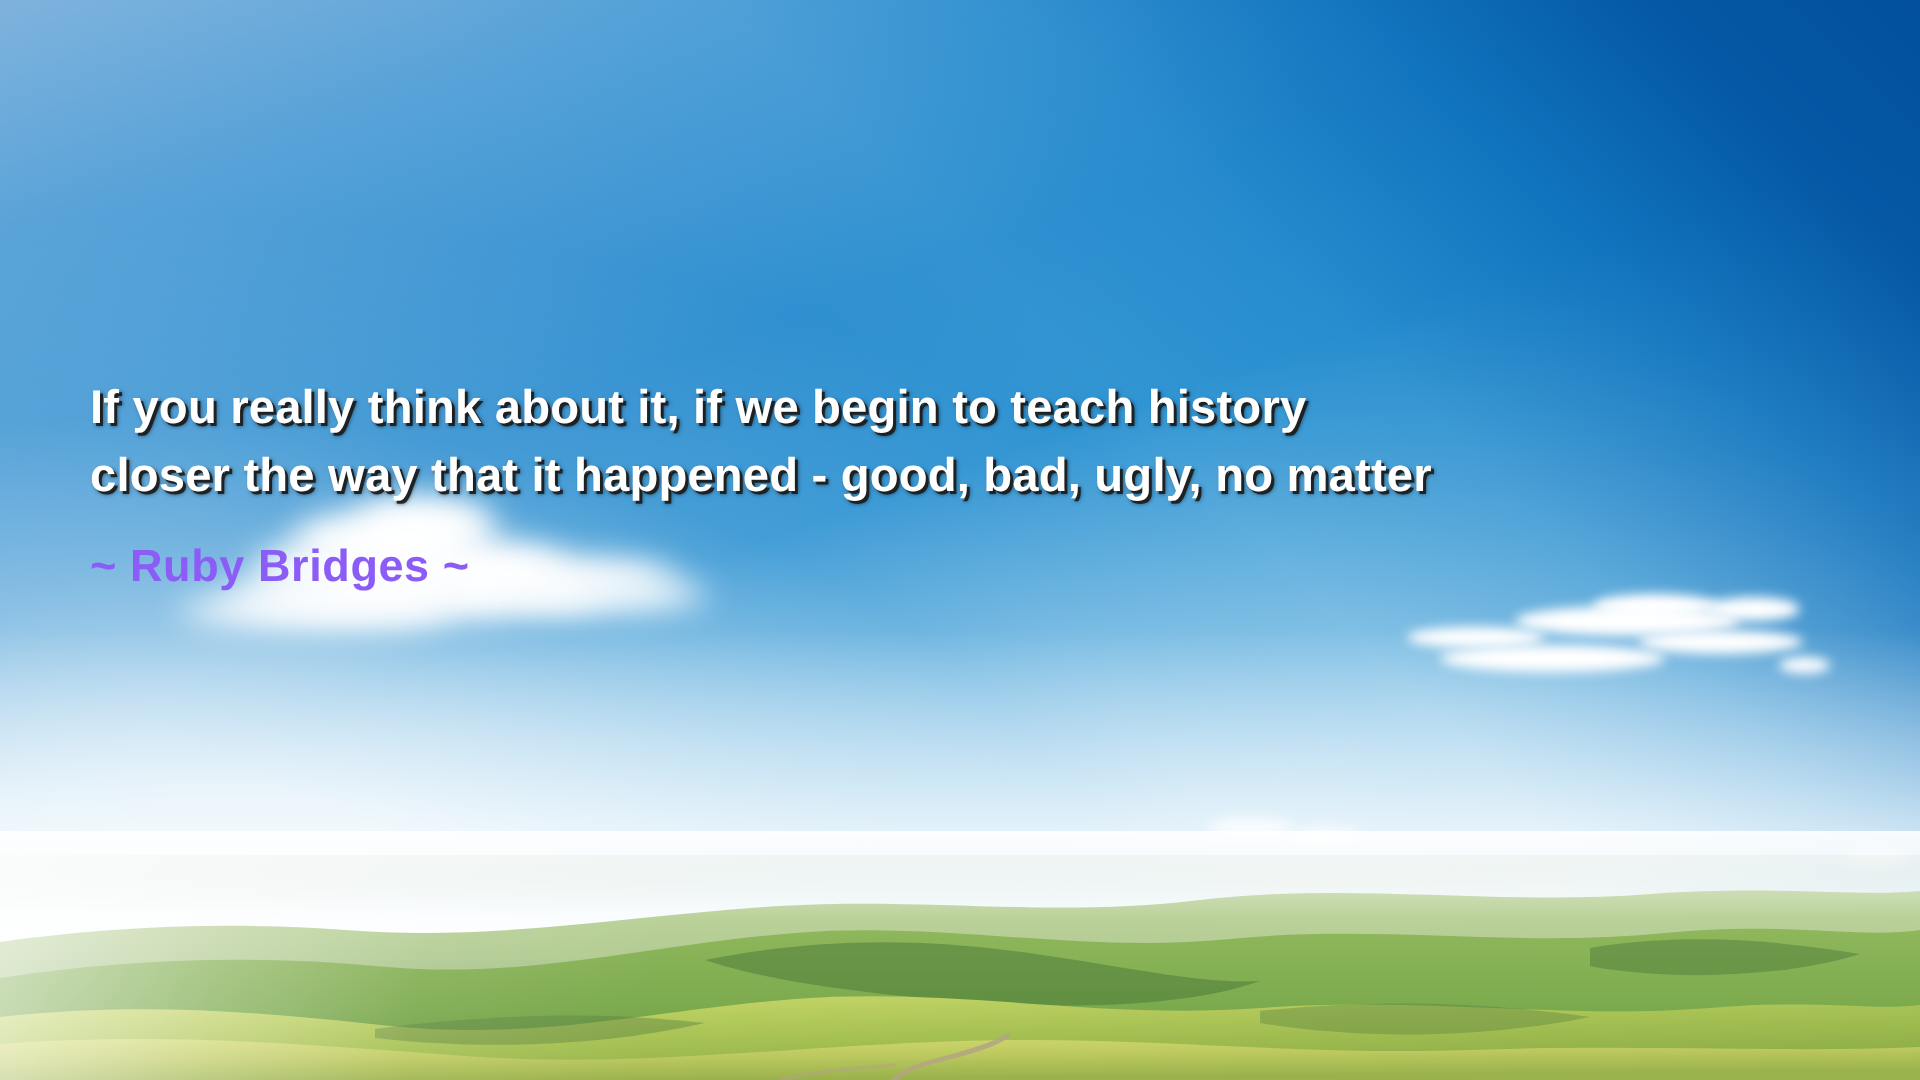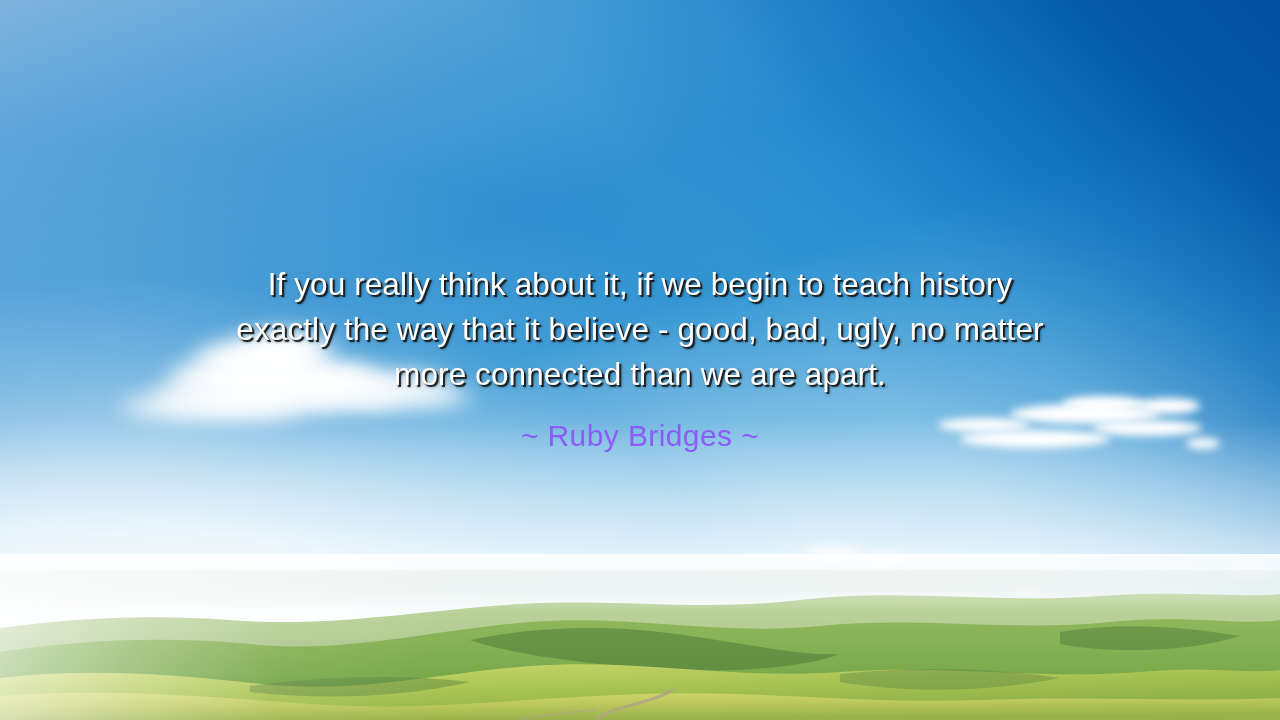--- a/index.html
+++ b/index.html
@@ -104,24 +104,25 @@
         rgba(255,255,255,0.30) 35%,
         rgba(255,255,255,0.08) 65%,
         rgba(255,255,255,0) 100%);
     pointer-events: none;
   }
 
   
   .text-block {
     position: absolute;
     left: 0; right: 0;
-    top: 262px;
-    text-align: center;
+    top: 249px;
+    text-align: left;
     padding: 0 60px;
     box-sizing: border-box;
+    font-weight: bold;
   }
   .quote-line {
     font-size: 31.5px;
     line-height: 45px;
     color: #ffffff;
     letter-spacing: 0.1px;
     white-space: nowrap;
     text-shadow:
        2px 2px 0 rgba(28,28,28,0.92),
        2px 2px 3px rgba(0,0,0,0.55);
@@ -227,18 +228,17 @@
       <path d="M520,150 C545,144 572,142 596,140" stroke="#b3a484" stroke-width="2.4" fill="none" opacity=".55" stroke-linecap="round"></path>
 
       <rect x="0" y="0" width="1280" height="40" fill="url(#gShadow)" opacity=".25"></rect>
     </svg>
     <div class="land-leftfade"></div>
   </div>
   <div class="horizon-haze"></div>
 
   <div class="text-block">
     <div class="quote-line">If you really think about it, if we begin to teach history</div>
-    <div class="quote-line">exactly the way that it believe - good, bad, ugly, no matter</div>
-    <div class="quote-line">more connected than we are apart.</div>
+    <div class="quote-line">closer the way that it happened - good, bad, ugly, no matter</div>
     <div class="attribution">~ Ruby Bridges ~</div>
   </div>
 
 </div>
 
 </body></html>

